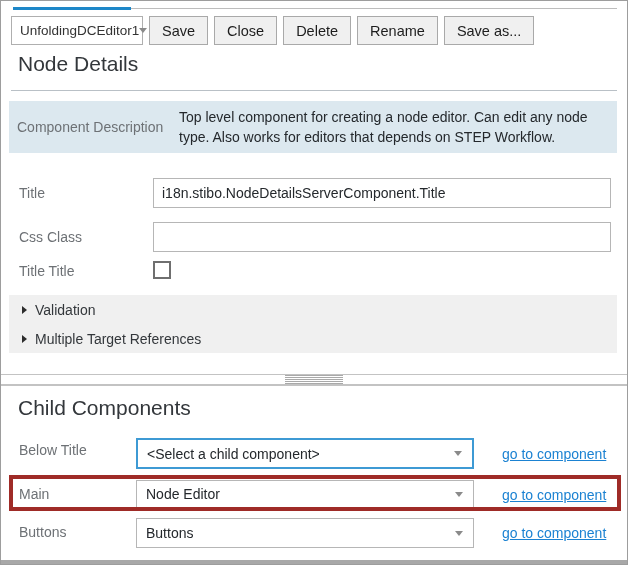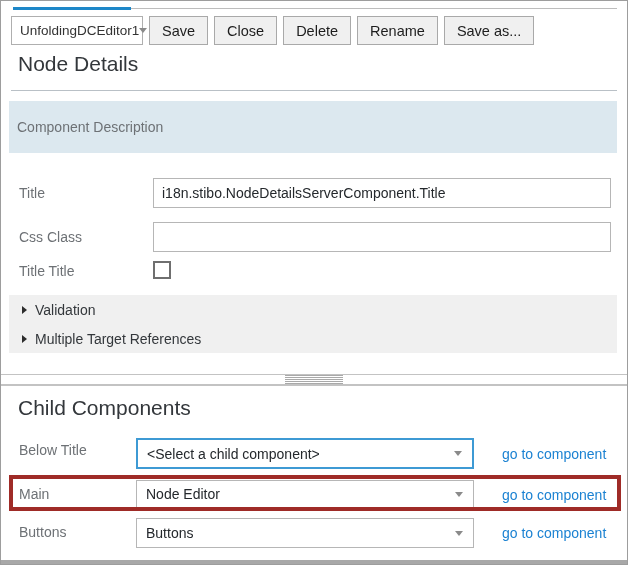--- a/index.html
+++ b/index.html
@@ -59,21 +59,21 @@
   .splitter-grip { width:58px; height:9px; margin:0 auto; background:repeating-linear-gradient(to bottom,#a9a9a9 0 1px,transparent 1px 2px); }
 
   
   .cc-label { position:absolute; left:18px; font-size:14px; color:#6d7175; }
   .cc-select {
     position:absolute; left:135px; width:338px; background:#fff;
     border:1px solid #b6b6b6; display:flex; align-items:center; justify-content:space-between;
     padding:0 10px 0 9px; font-size:14px; color:#24282c; cursor:default;
   }
   .cc-select.focused { border:2px solid #3e9ad4; }
-  .cc-link { position:absolute; left:501px; font-size:14px; color:#1b82d2; cursor:pointer; }
+  .cc-link { position:absolute; left:501px; font-size:14px; color:#1b82d2; text-decoration:underline; cursor:pointer; }
   .hl-box { position:absolute; top:474px; left:8px; width:612px; height:36px; border:4px solid #9f2b27; pointer-events:none; }
 
   
   .bottom-bar { position:absolute; left:0; right:0; bottom:0; height:4px; background:#a8a8a8; }
 </style>
 </head>
 <body>
 
 <div class="page">
 
@@ -90,20 +90,21 @@
     <button class="tb-btn">Delete</button>
     <button class="tb-btn">Rename</button>
     <button class="tb-btn">Save as...</button>
   </div>
 
   <div class="h-main h1">Node Details</div>
   <div class="rule-under-h1"></div>
 
   <div class="desc-panel">
     <div class="desc-label">Component Description</div>
+    <div class="desc-text">Top level component for creating a node editor. Can edit any node type. Also works for editors that depends on STEP Workflow.</div>
   </div>
 
   <div class="fld-label" style="top:184px;text-align:right;">Title</div>
   <input class="txt-input" style="top: 177px;" value="i18n.stibo.NodeDetailsServerComponent.Title">
 
   <div class="fld-label" style="top:228px;">Css Class</div>
   <input class="txt-input" style="top: 221px;" value="">
 
   <div class="fld-label" style="top:262px;">Title Title</div>
   <div class="checkbox"></div>

